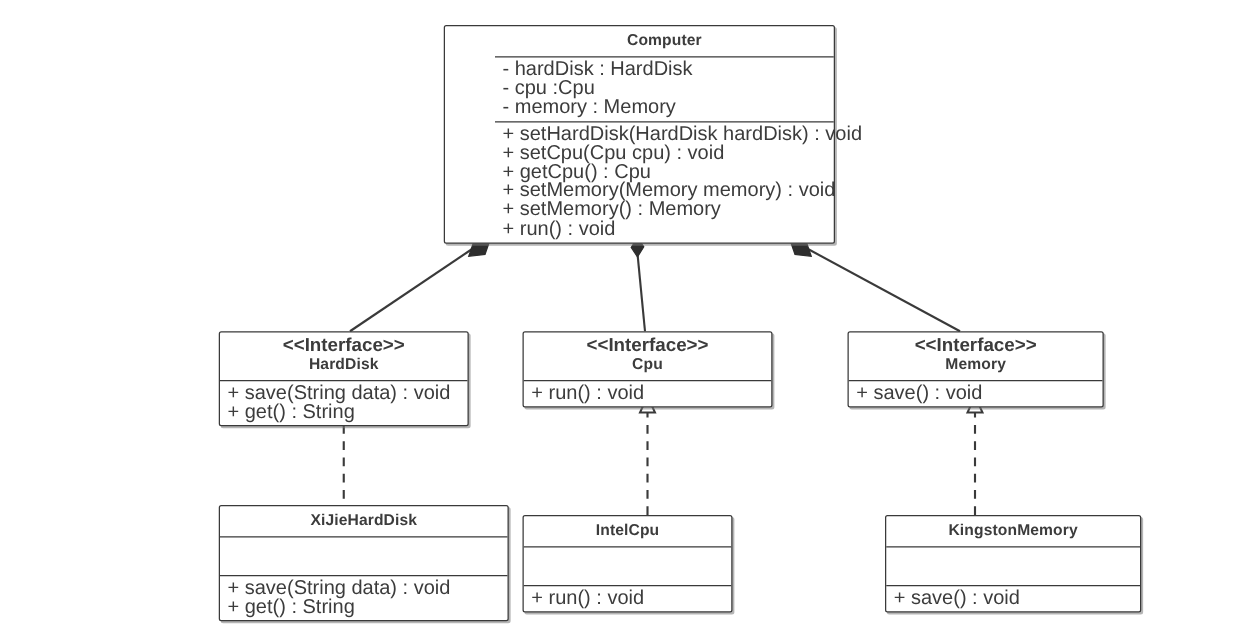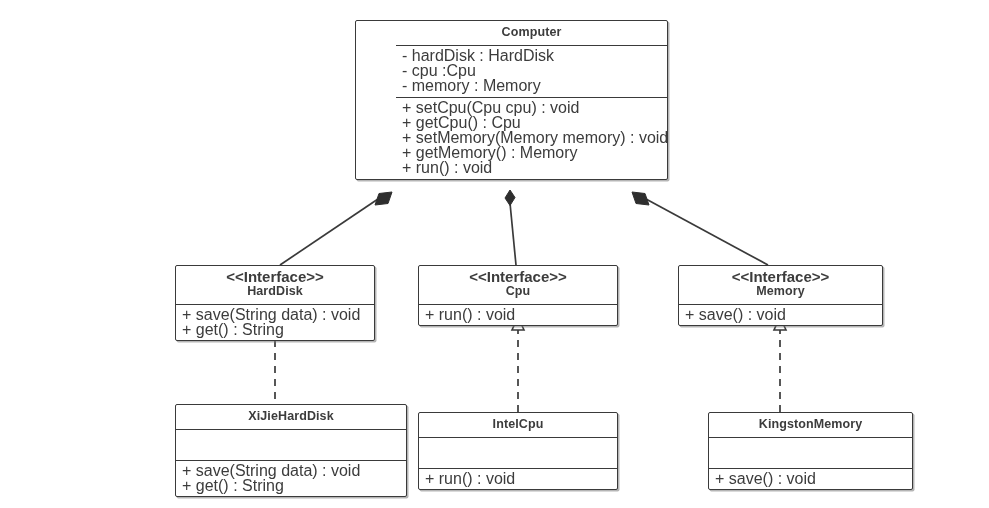--- a/index.html
+++ b/index.html
@@ -71,21 +71,21 @@
   .empty-comp {
     height: 31px;
   }
 
   
   #box-computer      { left: 355px; top: 20px;  width: 313px; padding-left: 40px; }
   #box-harddisk      { left: 175px; top: 265px; width: 200px; }
   #box-cpu           { left: 418px; top: 265px; width: 200px; }
   #box-memory        { left: 678px; top: 265px; width: 205px; }
   #box-xijieharddisk { left: 175px; top: 404px; width: 232px; }
-  #box-intelcpu      { left: 418px; top: 412px; width: 200px; }
+  #box-intelcpu      { left: 418px; top: 412px; width: 168px; }
   #box-kingstonmemory{ left: 708px; top: 412px; width: 205px; }
 </style>
 </head>
 <body>
 
 <div id="diagram-canvas">
 
   <svg class="edges" viewBox="0 0 989 508" xmlns="http://www.w3.org/2000/svg">
 
     <g>
@@ -122,24 +122,25 @@
   <div class="uml-box" id="box-computer">
     <div class="compartment comp-title">
       <div class="cls-name">Computer</div>
     </div>
     <div class="compartment">
       <div class="member">- hardDisk : HardDisk</div>
       <div class="member">- cpu :Cpu</div>
       <div class="member">- memory : Memory</div>
     </div>
     <div class="compartment">
+      <div class="member">+ setHardDisk(HardDisk hardDisk) : void</div>
       <div class="member">+ setCpu(Cpu cpu) : void</div>
       <div class="member">+ getCpu() : Cpu</div>
       <div class="member">+ setMemory(Memory memory) : void</div>
-      <div class="member">+ getMemory() : Memory</div>
+      <div class="member">+ setMemory() : Memory</div>
       <div class="member">+ run() : void</div>
     </div>
   </div>
 
   <div class="uml-box" id="box-harddisk">
     <div class="compartment comp-title">
       <div class="stereotype">&lt;&lt;Interface&gt;&gt;</div>
       <div class="cls-name">HardDisk</div>
     </div>
     <div class="compartment">

